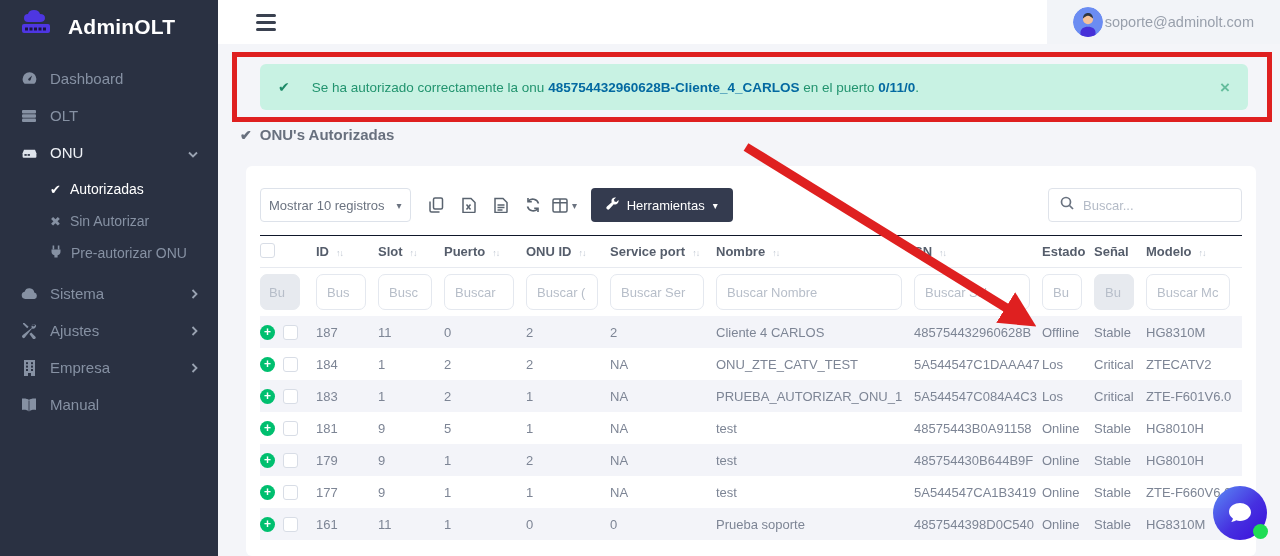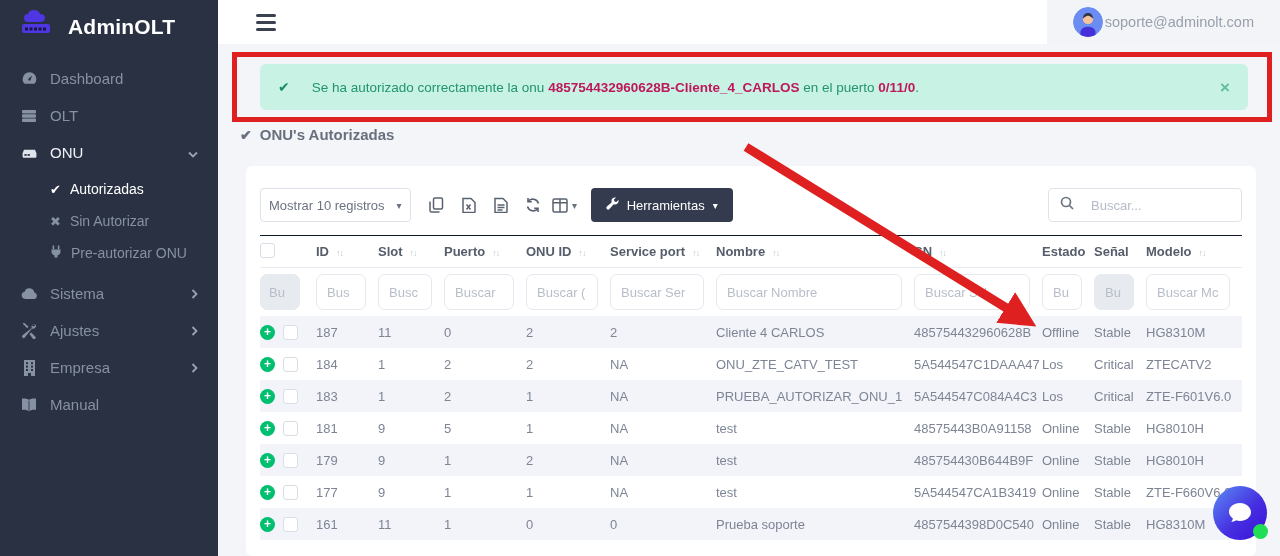--- a/index.html
+++ b/index.html
@@ -30,39 +30,39 @@
   .user-chip { height:44px; display:flex; align-items:center; gap:2px; padding:0 26px; background:#f2f4f8; }
   .user-email { color:#99a0ac; font-size:14.5px; }
   .avatar { width:30px; height:30px; border-radius:50%; overflow:hidden; }
 
   .content { position:relative; flex:1; background:#f4f5f9; overflow:hidden; }
 
   
   .alert { position:absolute; left:42px; top:20px; width:988px; height:46px; background:#c8f2e3; border-radius:6px; display:flex; align-items:center; padding:0 18px; z-index:5; }
   .alert-check { color:#1d8a67; font-size:14px; margin-right:22px; }
   .alert-text { color:#22946f; font-size:13.5px; }
-  .alert-text b { color:#be185d; }
+  .alert-text b { color:#0369a1; }
   .alert-close { margin-left:auto; color:#64bd9c; font-size:17px; font-weight:bold; cursor:pointer; line-height:1; }
 
   .page-title { position:absolute; left:22px; top:82px; color:#68707e; font-size:15px; font-weight:bold; display:flex; align-items:center; gap:8px; }
   .title-check { font-size:14px; }
 
   
   .card { position:absolute; left:28px; top:122px; width:1010px; height:390px; background:#ffffff; border-radius:6px; padding:22px 14px 0 14px; }
   .toolbar { display:flex; align-items:center; }
   .show-select { display:flex; align-items:center; gap:12px; height:34px; padding:0 8px; border:1px solid #dde2ea; border-radius:4px; background:#fff; color:#6b7380; font-size:13px; cursor:pointer; }
   .caret { font-size:10px; color:#6b7380; }
   .icon-group { display:flex; align-items:center; margin-left:10px; }
   .tool-icon { width:32px; height:30px; display:flex; align-items:center; justify-content:center; color:#59636f; cursor:pointer; }
   .cols-btn { display:flex; align-items:center; gap:4px; }
   .tools-btn { margin-left:10px; height:34px; display:flex; align-items:center; gap:8px; padding:0 15px; background:#343b4f; border-radius:4px; color:#fff; font-size:13px; cursor:pointer; }
   .tools-btn .caret { color:#fff; }
   .tb-spacer { flex:1; }
   .search-box { width:194px; height:34px; border:1px solid #dfe3ea; border-radius:4px; background:#fff; display:flex; align-items:center; gap:9px; padding:0 11px; }
-  .search-box input { border:none; outline:none; flex:1; font-size:13px; font-family:"Liberation Sans",sans-serif; color:#6b7380; min-width:0;margin-left:8px; }
+  .search-box input { border:none; outline:none; flex:1; font-size:13px; font-family:"Liberation Sans",sans-serif; color:#6b7380; min-width:0; }
   .search-box input::placeholder { color:#b4bbc7; }
 
   table { width:100%; border-collapse:collapse; table-layout:fixed; margin-top:13px; }
   th,td { text-align:left; white-space:nowrap; overflow:hidden; font-weight:normal; }
   thead tr.hdr th { height:32px; font-size:13px; font-weight:bold; color:#555d6b; border-top:1px solid #0f172a; border-bottom:1px solid #e7eaf0; }
   .sort { font-size:9px; color:#c2c9d3; letter-spacing:-1px; margin-left:7px; }
   .c-sel{width:56px;} .c-id{width:62px;} .c-slot{width:66px;margin-left:8px;} .c-puerto{width:82px;} .c-onuid{width:84px;}
   .c-sport{width:106px;} .c-nombre{width:198px;} .c-sn{width:128px;} .c-estado{width:52px;} .c-senal{width:52px;} .c-modelo{width:96px;}
   tr.filters td { padding:6px 0; }
   .f-input { height:36px; width:calc(100% - 12px); border:1px solid #e4e8ef; border-radius:7px; padding:0 10px; font-size:13px; font-family:"Liberation Sans",sans-serif; color:#0f172a; background:#fff; }

